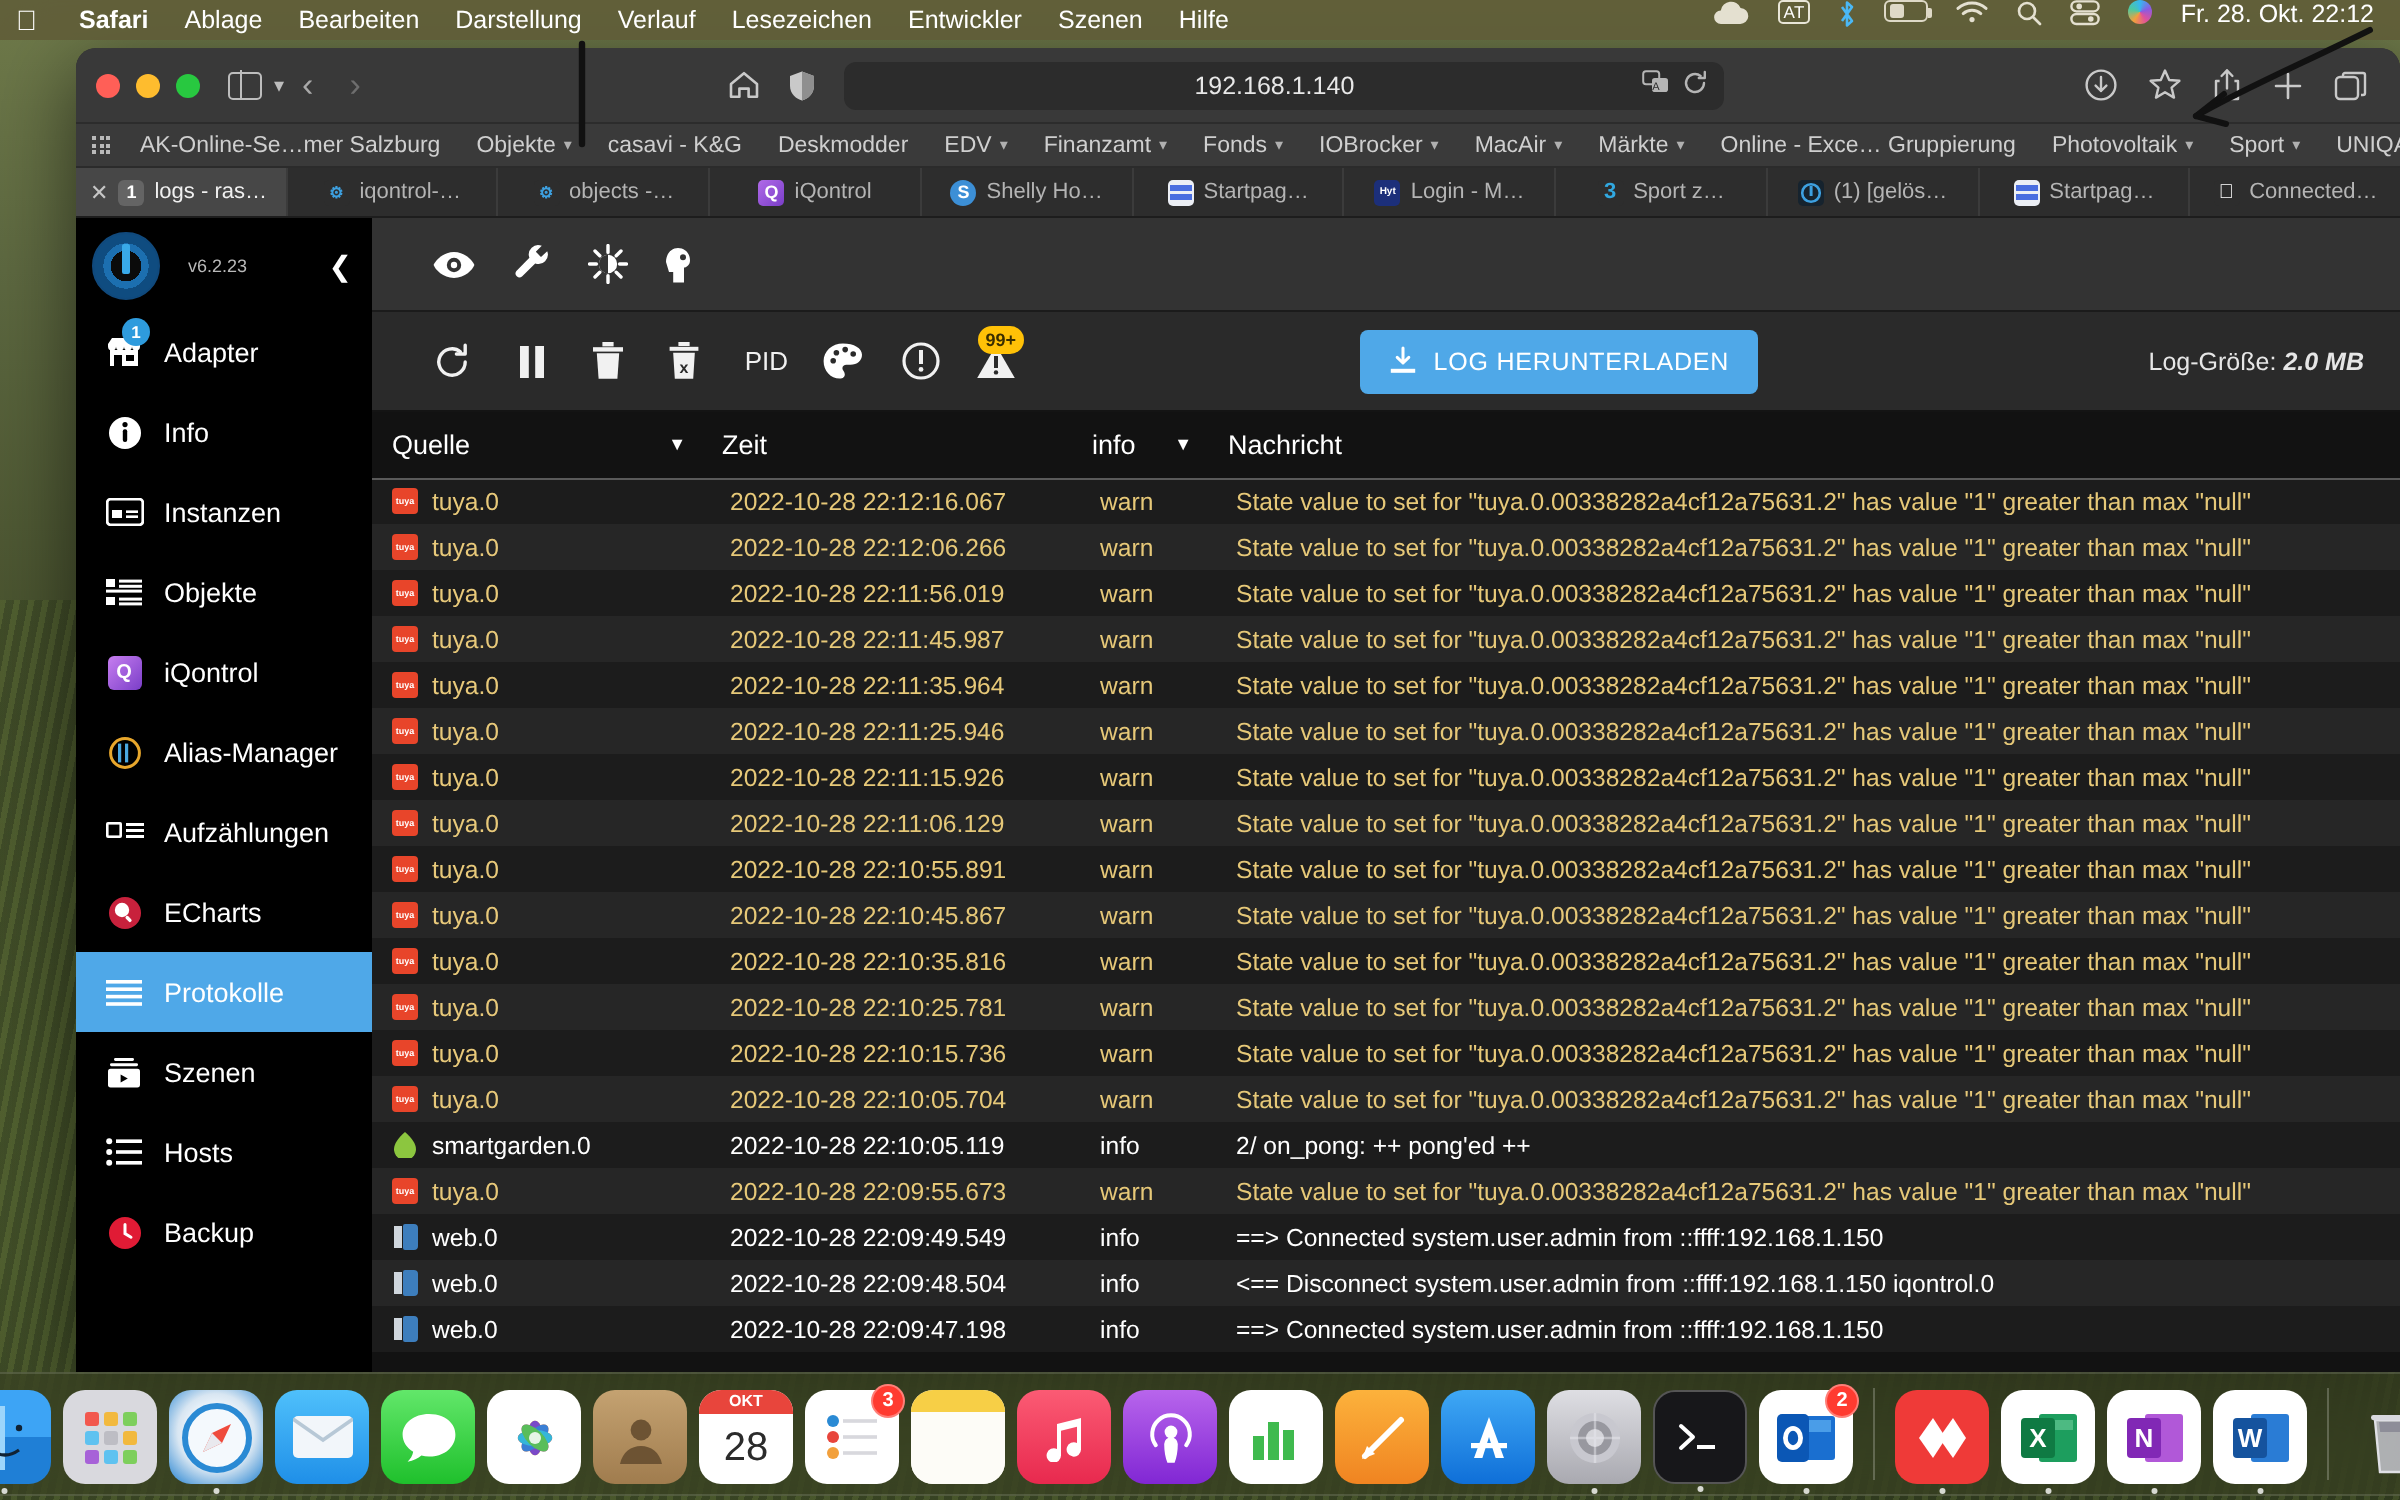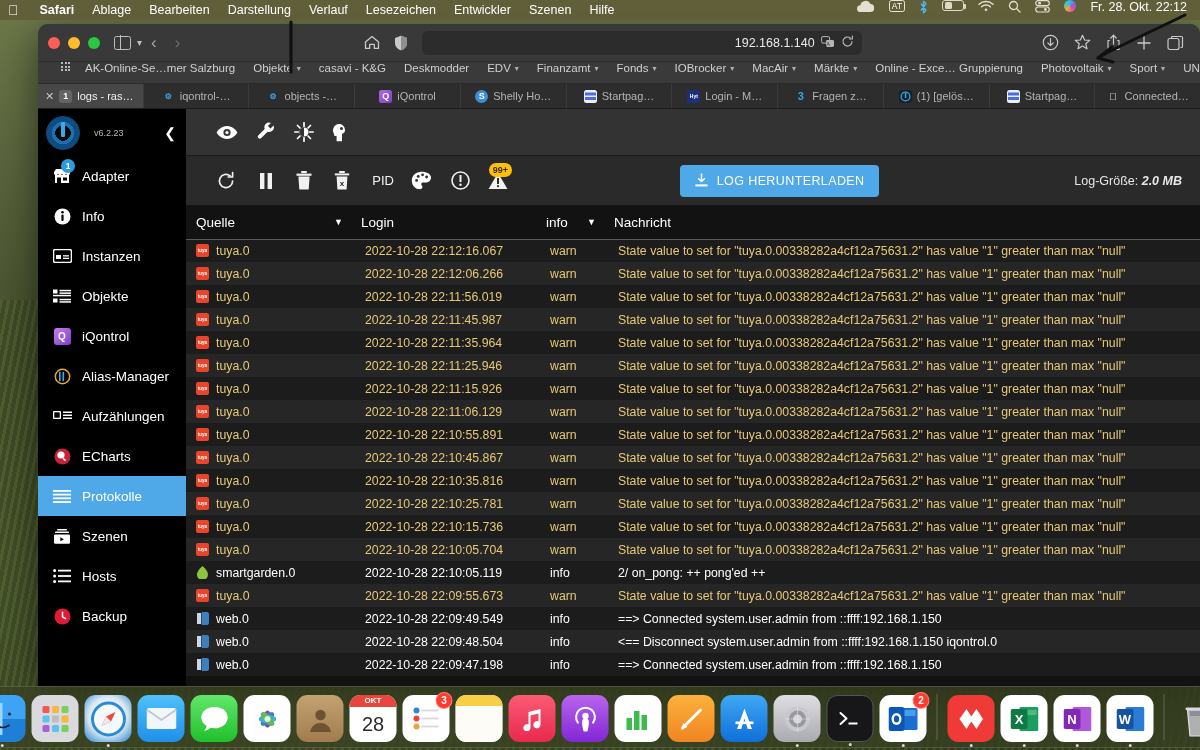--- a/index.html
+++ b/index.html
@@ -76,29 +76,29 @@
   .sbtoggle::after { content:''; position:absolute; left: 5px; top:-1.4px; bottom:-1.4px; width:1.4px; background:#bdbdbd;}
   .chev { color: #bdbdbd; font-size: 10px; margin-left: 6px; }
   .navbtn { color: #a9a9a9; font-size: 17px; padding: 0 9px; font-weight: 300; }
   .navbtn.dim { color: #6e6e6e; }
   .urlwrap { flex: 1; display: flex; justify-content: center; padding: 0 8px; }
   #urlbar {
     width: 440px; height: 24px; background: #2c2c2c; border-radius: 6px;
     display: flex; align-items: center; padding: 0 8px;
     color: #e8e8e8; font-size: 12.5px;
   }
-  #urlbar .url-text { flex: 1; text-align: right; padding-left: 30px;}
+  #urlbar .url-text { flex: 1; text-align: center; padding-left: 30px;}
   #urlbar .u-ico { color: #b5b5b5; font-size: 11px; padding-left: 6px; }
   .tb-right { display: flex; align-items: center; gap: 3px; }
   .tb-right .tbicon { padding: 0 6px; font-size: 14px; }
 
   
   #bookmarks {
-    height: 22px; background: #3a3a3a; display: flex; align-items: flex-start;
-    padding: 0 23px; color: #cfcfcf; font-size: 11.5px; gap: 0;
+    height: 22px; background: #3a3a3a; display: flex; align-items: center;
+    padding: 0 8px; color: #cfcfcf; font-size: 11.5px; gap: 0;
     border-bottom: 1px solid #2b2b2b; overflow: hidden; white-space: nowrap;
   }
   .bm { padding: 0 9px; display: flex; align-items: center; gap: 4px; }
   .bm .cv { font-size: 8px; color: #b0b0b0; }
   .grid-ico {
     display: inline-grid; grid-template-columns: repeat(3, 2px); gap: 1.5px;
     margin-right: 6px;
   }
   .grid-ico i { width: 2px; height: 2px; background: #b9b9b9; display: block; }
 
@@ -476,21 +476,21 @@
           </svg>
       </span>
       <span class="lbl">Startpag…</span>
     </div>
     <div class="tab">
       <span class="fav" style="background:#1c2f7a;font-size:5px;">Hyt</span>
       <span class="lbl">Login - M…</span>
     </div>
     <div class="tab">
       <span class="fav" style="background:#2d2d2d;color:#31a8e0;font-size:11px;">3</span>
-      <span class="lbl">Fragen z…</span>
+      <span class="lbl">Sport z…</span>
     </div>
     <div class="tab">
       <span class="fav" style="background:#16232e;">
         <svg width="11" height="11" viewBox="0 0 11 11">
             <circle cx="5.5" cy="5.5" r="4.4" stroke="#3da0e0" stroke-width="1.3" fill="none"></circle>
             <rect x="4.8" y="2" width="1.5" height="5" fill="#3da0e0"></rect>
           </svg>
       </span>
       <span class="lbl">(1) [gelös…</span>
     </div>
@@ -764,21 +764,21 @@
           <thead>
             <tr>
               <th class="col-src">
                 <span class="hd">
                     <span>Quelle</span>
                     <span class="sortarrow">▼</span>
                   </span>
               </th>
               <th class="col-time">
                 <span class="hd">
-                    <span>Login</span>
+                    <span>Zeit</span>
                   </span>
               </th>
               <th class="col-sev">
                 <span class="hd">
                     <span>info</span>
                     <span class="sortarrow">▼</span>
                   </span>
               </th>
               <th>
                 <span class="hd">

